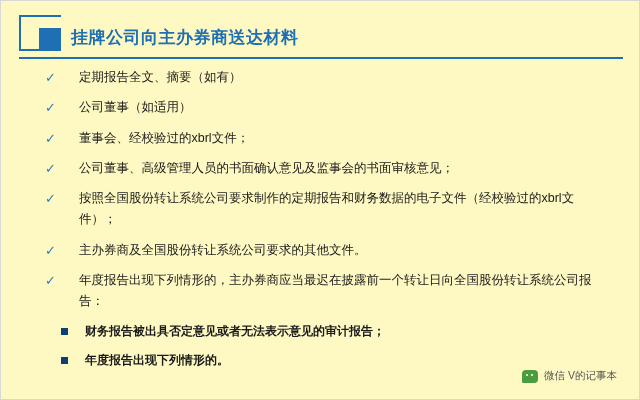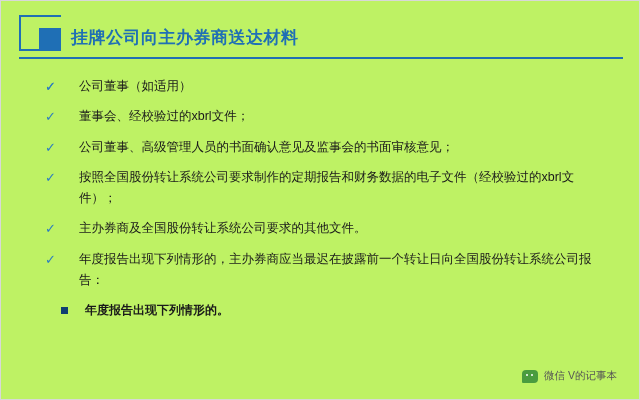--- a/index.html
+++ b/index.html
@@ -12,21 +12,21 @@
     background: #ffffff;
     font-family: "Liberation Sans", sans-serif;
     overflow: hidden;
   }
   .slide {
     position: relative;
     width: 640px;
     height: 400px;
     box-sizing: border-box;
     border: 1px solid #d8d8d8;
-    background: #bef264;
+    background: #fef9c3;
     overflow: hidden;
   }
   
   .header {
     position: relative;
     height: 62px;
   }
   .corner-bracket {
     position: absolute;
     left: 18px;
@@ -159,20 +159,21 @@
     <div class="corner-bracket"></div>
     <div class="header-square"></div>
     <div class="header-title">挂牌公司向主办券商送达材料</div>
     <div class="header-rule"></div>
   </div>
 
   <div class="content">
     <ul class="level1">
       <li>
         <span class="check">✓</span>
+        <span>定期报告全文、摘要（如有）</span>
       </li>
       <li>
         <span class="check">✓</span>
         <span>公司董事（如适用）</span>
       </li>
       <li>
         <span class="check">✓</span>
         <span>董事会、经校验过的xbrl文件；</span>
       </li>
       <li>
@@ -190,20 +191,21 @@
       <li>
         <span class="check">✓</span>
         <span>年度报告出现下列情形的，主办券商应当最迟在披露前一个转让日向全国股份转让系统公司报告：</span>
       </li>
     </ul>
 
     <div class="sub-wrap">
       <ul class="level2">
         <li>
           <span class="sq"></span>
+          <span>财务报告被出具否定意见或者无法表示意见的审计报告；</span>
         </li>
         <li>
           <span class="sq"></span>
           <span>年度报告出现下列情形的。</span>
         </li>
       </ul>
     </div>
   </div>
 
   <div class="footer-sig">

